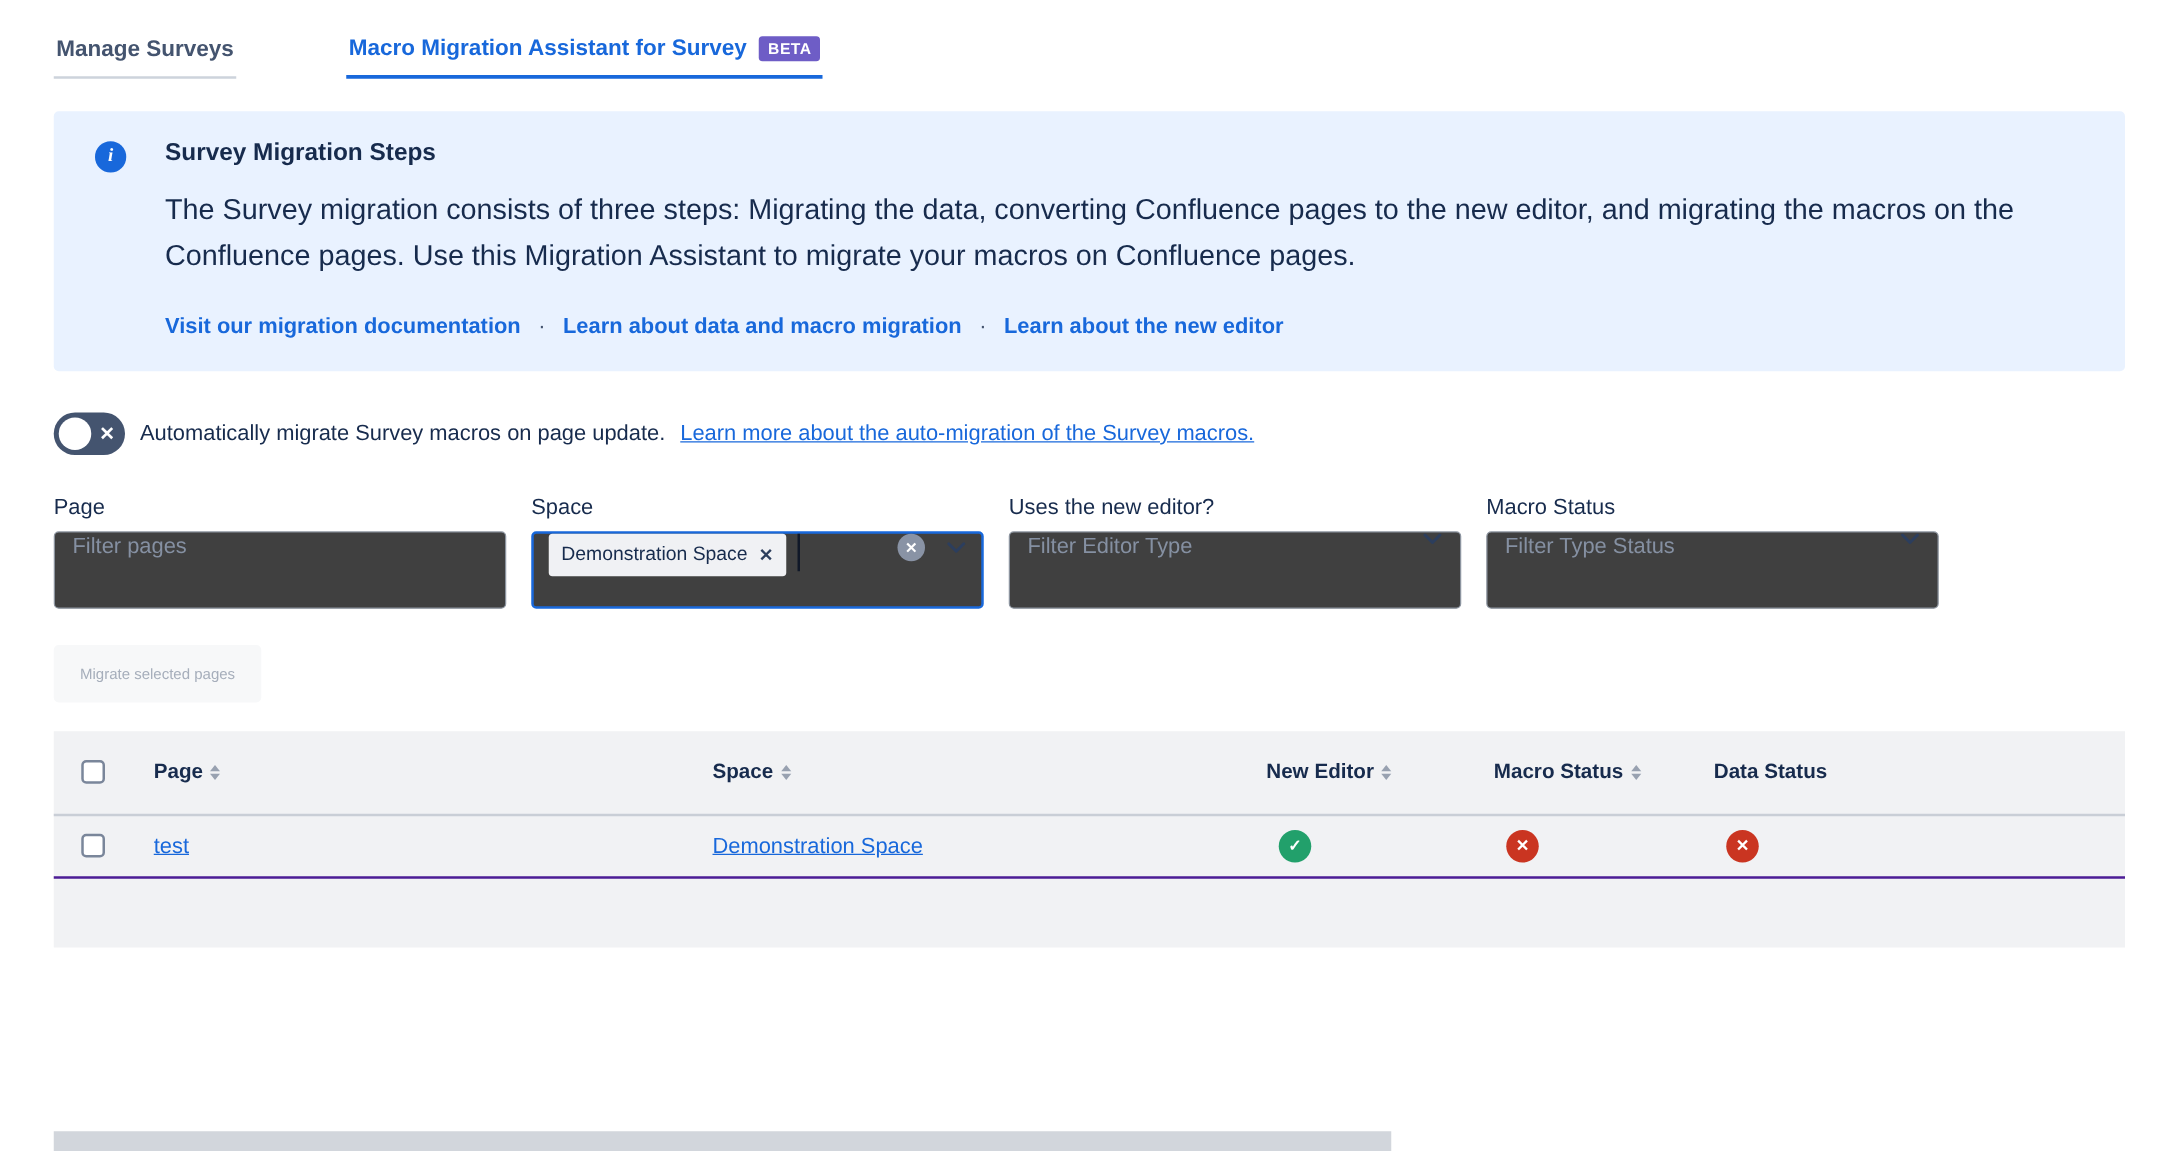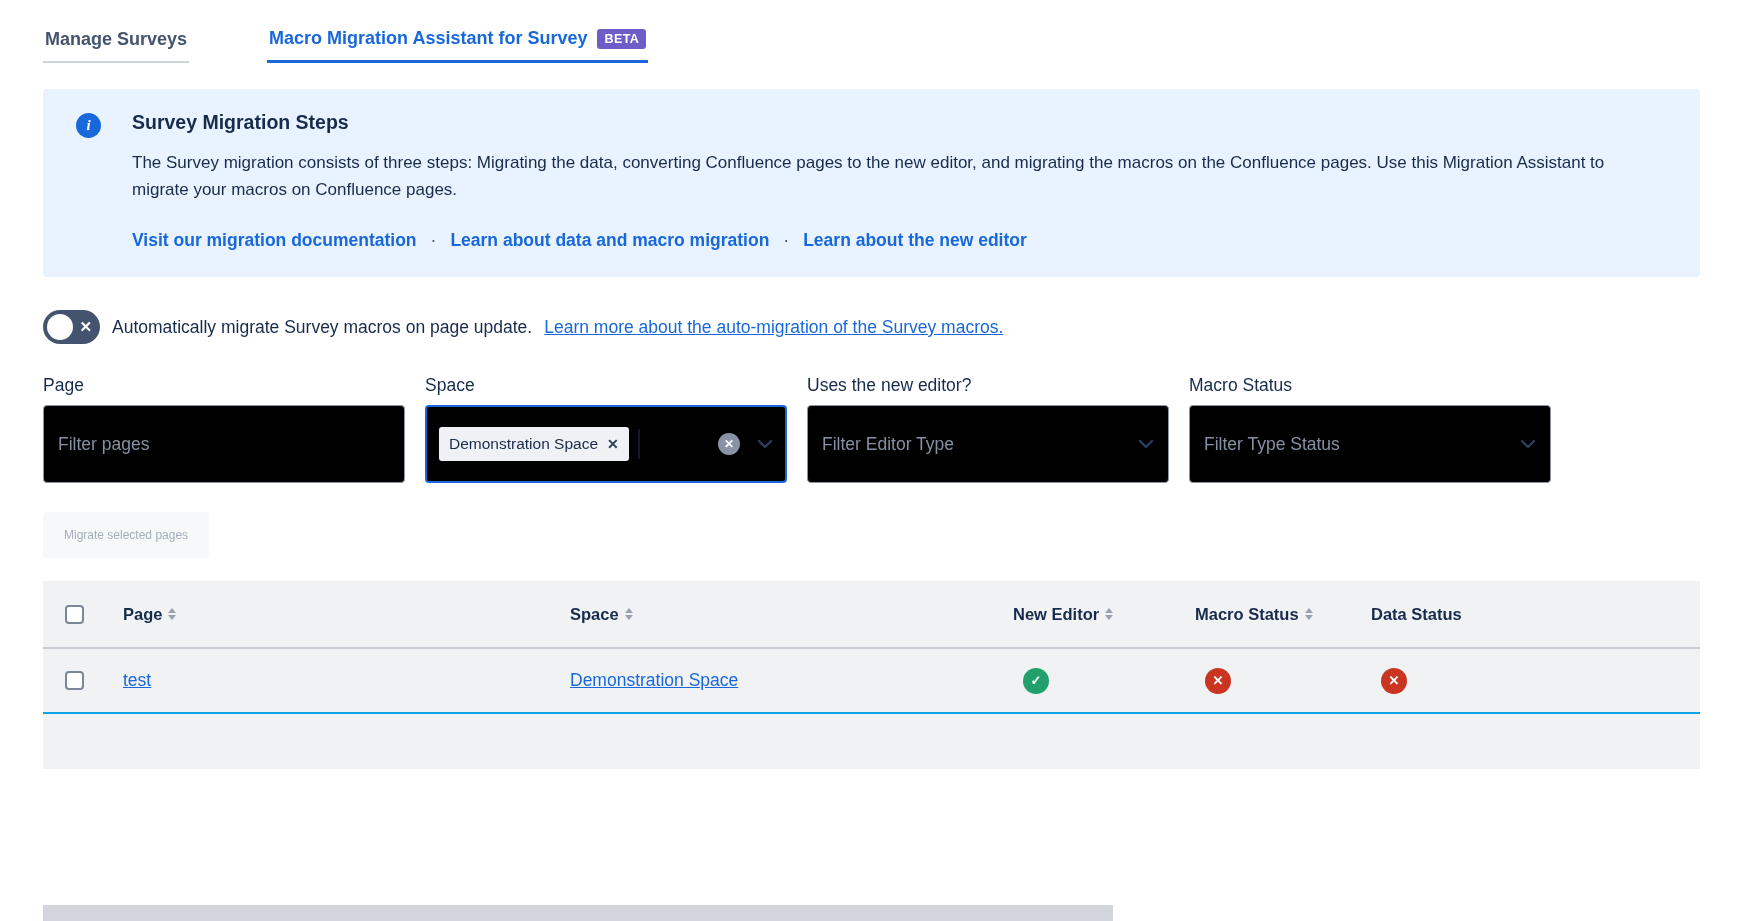--- a/index.html
+++ b/index.html
@@ -1,70 +1,70 @@
 <!DOCTYPE html>
 <html><head>
 <meta charset="utf-8">
 <style>
   * { margin: 0; padding: 0; box-sizing: border-box; }
   html, body { width: 1744px; height: 921px; overflow: hidden; background: #fff; }
   body { font-family: "Liberation Sans", sans-serif; color: #172B4D; position: relative; }
   .page { padding: 24px 44px 0 43px; }
 
   
-  .tabs { display: flex; gap: 34px; align-items: flex-end; }
+  .tabs { display: flex; gap: 44px; align-items: flex-end; }
   .tab { font-size: 18px; font-weight: 600; padding: 4px 2px 11px 2px; cursor: pointer; }
   .tab.inactive { color: #44546F; border-bottom: 2px solid #CDD3DC; }
   .tab.active { color: #1868DB; border-bottom: 3px solid #1868DB; display: flex; align-items: center; gap: 10px; margin-left: 44px; }
   .beta-badge { background: #6E5DC6; color: #fff; font-size: 12.5px; font-weight: 700; padding: 3px 7px; border-radius: 3px; letter-spacing: .4px; }
 
   
   .info-panel { margin-top: 26px; background: #E9F2FF; border-radius: 4px; padding: 22px 28px 26px 33px; display: flex; gap: 31px; }
   .info-icon { width: 25px; height: 25px; border-radius: 50%; background: #1868DB; color: #fff; font-size: 15px; font-weight: 700; display: flex; align-items: center; justify-content: center; flex: none; margin-top: 2px; font-family: "Liberation Serif", serif; font-style: italic; }
   .info-body { max-width: 1510px; }
   .info-title { font-size: 19.5px; font-weight: 700; margin-bottom: 15px; }
-  .info-text { font-size: 17px; line-height: 1.6; color: #172B4D; }
+  .info-text { font-size: 23px; line-height: 1.6; color: #172B4D; }
   .info-links { margin-top: 27px; font-size: 17.5px; font-weight: 600; display: flex; align-items: center; gap: 14px; flex-wrap: wrap; }
   .info-link { color: #1868DB; text-decoration: none; cursor: pointer; }
   .dot-sep { color: #44546F; font-weight: 400; }
 
   
   .toggle-row { margin-top: 33px; display: flex; align-items: center; gap: 12px; font-size: 17.5px; }
   .toggle { width: 57px; height: 34px; background: #44546F; border-radius: 17px; position: relative; cursor: pointer; flex: none; display: flex; align-items: center; }
   .toggle-knob { width: 26px; height: 26px; background: #fff; border-radius: 50%; position: absolute; left: 4px; top: 4px; }
   .toggle-x { position: absolute; right: 8px; top: 0; height: 100%; display: flex; align-items: center; color: #fff; font-size: 15px; font-weight: 700; }
   .toggle-link { color: #1868DB; text-decoration: underline; cursor: pointer; }
 
   
   .section-title { margin-top: 44px; font-size: 21px; font-weight: 700; }
 
   
   .filters { margin-top: 31px; display: flex; gap: 20px; }
   .filter { width: 362px; }
   .filter-label { font-size: 17.5px; margin-bottom: 9px; }
-  .control { height: 78px; border-radius: 4px; background: #000000; display: flex; align-items: center; padding: 0 14px; }
+  .control { height: 62px; border-radius: 4px; background: #404040; display: flex; align-items: flex-start; padding: 0 14px; }
   .control.plain { border: 1px solid #8C949F; }
   .control.focused { border: 2px solid #1868DB; padding: 0 12px; }
   .placeholder { color: #8590A2; font-size: 17.5px; flex: 1; }
   .chip { background: #F0F1F4; border-radius: 3px; display: flex; align-items: center; gap: 9px; padding: 8px 10px; font-size: 15.5px; color: #172B4D; }
   .chip-x { font-size: 14px; font-weight: 700; color: #2C3E5D; cursor: pointer; }
   .caret { width: 2px; height: 30px; background: #101828; margin-left: 9px; }
   .sel-right { margin-left: auto; display: flex; align-items: center; gap: 17px; }
   .clear-circle { width: 22px; height: 22px; border-radius: 50%; background: #8993A5; color: #fff; display: flex; align-items: center; justify-content: center; font-size: 12px; font-weight: 700; cursor: pointer; }
   .chev { width: 16px; height: 10px; flex: none; cursor: pointer; }
   .chev svg { display: block; }
 
   
   .migrate-btn { margin-top: 29px; display: inline-block; background: #F7F8F9; color: #A6AEBB; font-size: 12px; font-weight: 400; border: none; border-radius: 4px; padding: 16px 21px; font-family: inherit; }
 
   
   .table { margin-top: 23px; background: #F1F2F4; width: 1657px; }
   .trow { display: grid; grid-template-columns: 64px 447px 443px 182px 176px 1fr; align-items: center; padding-left: 16px; }
   .thead { height: 68px; font-weight: 700; font-size: 16.5px; border-bottom: 2px solid #C9CED6; }
-  .tdata { height: 65px; border-bottom: 2px solid #0ea5e9; font-size: 17.5px; }
+  .tdata { height: 50px; border-bottom: 2px solid #4c1d95; font-size: 17.5px; }
   .tfoot-space { height: 55px; }
   .th { display: flex; align-items: center; gap: 6px; }
   .checkbox { width: 19px; height: 19px; background: #fff; border: 2px solid #7A869A; border-radius: 4px; cursor: pointer; margin-left: 6px; }
   .sort-icon { display: inline-flex; flex-direction: column; gap: 2px; cursor: pointer; }
   .sort-icon i { display: block; width: 0; height: 0; border-left: 4px solid transparent; border-right: 4px solid transparent; }
   .sort-up { border-bottom: 5px solid #98A1B0; }
   .sort-down { border-top: 5px solid #98A1B0; }
   .cell-link { color: #1868DB; text-decoration: underline; cursor: pointer; }
   .status { width: 26px; height: 26px; border-radius: 50%; color: #fff; display: flex; align-items: center; justify-content: center; font-size: 13px; font-weight: 700; margin-left: 10px; }
   .status.ok { background: #22A06B; }

